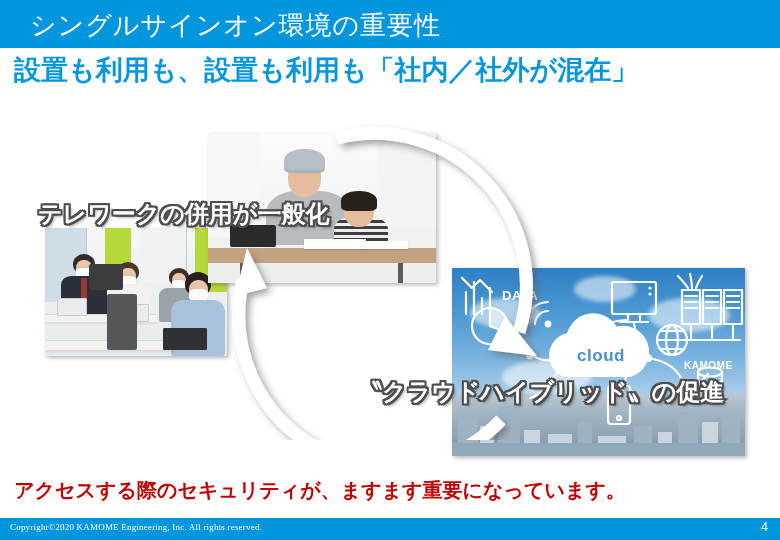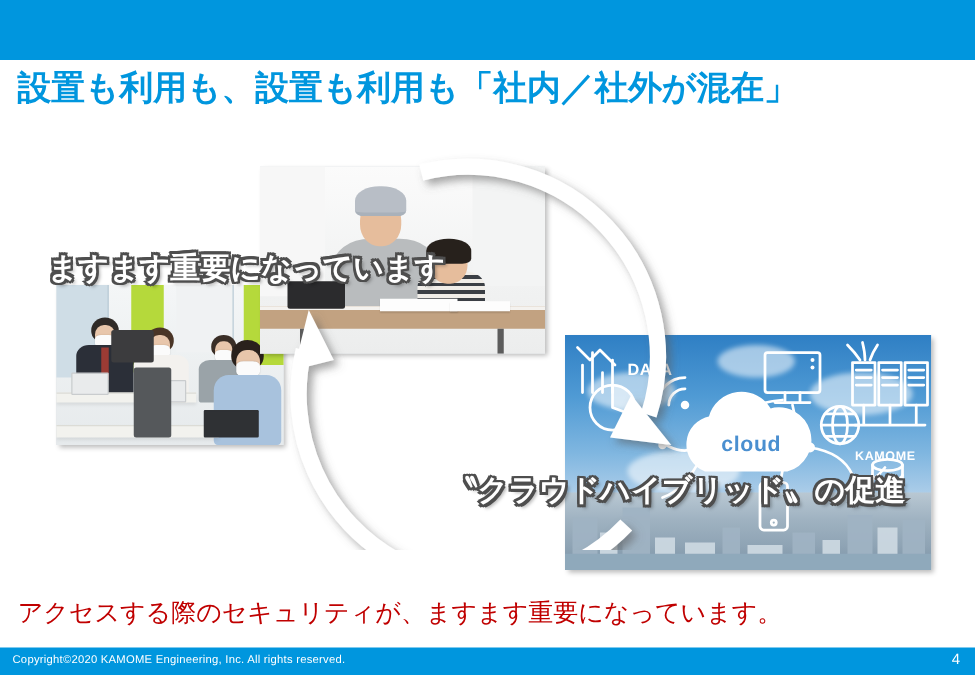--- a/index.html
+++ b/index.html
@@ -159,45 +159,46 @@
        0px  2px 0 #4e4e4e, 0px -2px 0 #4e4e4e,
        2px  0px 0 #4e4e4e,-2px  0px 0 #4e4e4e,
        3px  3px 3px rgba(0,0,0,.35);
   }
   #label-telework{ left:38px; top:198px; font-size:24px; }
   #label-hybrid{ left:358px; top:376px; font-size:24px; }
 
   
   #bottom-message{
     position:absolute; left:0; top:477px; width:640px;
-    text-align:center; font-size:20px; font-weight:normal; color:#C00000;
+    text-align:center; font-size:20px; font-weight:bold; color:#C00000;
     font-family:"DejaVu Sans","Liberation Sans",sans-serif;
     letter-spacing:0px; white-space:nowrap;
   }
 
   
   #footer-bar{
     position:absolute; left:0; top:518px; width:780px; height:22px;
     background:#0096DE;
   }
   #footer-copyright{
     position:absolute; left:10px; top:4px;
     font-size:9px; color:#ffffff;
-    font-family:Liberation Sans, sans-serif; letter-spacing:.2px;
+    font-family:Liberation Serif, serif; letter-spacing:.2px;
   }
   #footer-pagenum{
     position:absolute; right:12px; top:2px;
     font-size:12px; color:#ffffff;
     font-family:"Liberation Sans",sans-serif;
   }
 </style>
 </head>
 <body>
 
 <div id="header-bar">
+  <div id="header-title">シングルサインオン環境の重要性</div>
 
 </div>
 
 <div id="slide-subtitle">設置も利用も、設置も利用も「社内／社外が混在」</div>
 
 <div class="photo" id="photo-office">
   <div class="ph-layer off-bg"></div>
   <div class="off-win" style="left:0;top:0;width:42px;height:74px;"></div>
   <div class="off-green" style="left:60px;top:0;width:26px;height:70px;"></div>
   <div class="off-green" style="left:150px;top:0;width:32px;height:64px;"></div>
@@ -378,21 +379,21 @@
     <path d="M132 18 A152 152 0 0 1 314 212" fill="none" stroke="#ffffff" stroke-width="13" stroke-linecap="butt"></path>
 
     <path d="M300 196 L332 236 L283 230 Z" fill="#ffffff"></path>
 
     <path d="M296 300 A152 152 0 0 1 38 160" fill="none" stroke="#ffffff" stroke-width="13" stroke-linecap="butt"></path>
 
     <path d="M30 176 L42 128 L62 168 Z" fill="#ffffff"></path>
   </g>
 </svg>
 
-<div class="ov-label" id="label-telework">ますます重要になっています</div>
+<div class="ov-label" id="label-telework">テレワークの併用が一般化</div>
 <div class="ov-label" id="label-hybrid">〝クラウドハイブリッド〟の促進</div>
 
 <div id="bottom-message">アクセスする際のセキュリティが、ますます重要になっています。</div>
 
 <div id="footer-bar">
   <div id="footer-copyright">Copyright©2020 KAMOME Engineering, Inc. All rights reserved.</div>
   <div id="footer-pagenum">4</div>
 </div>
 
 </body></html>

